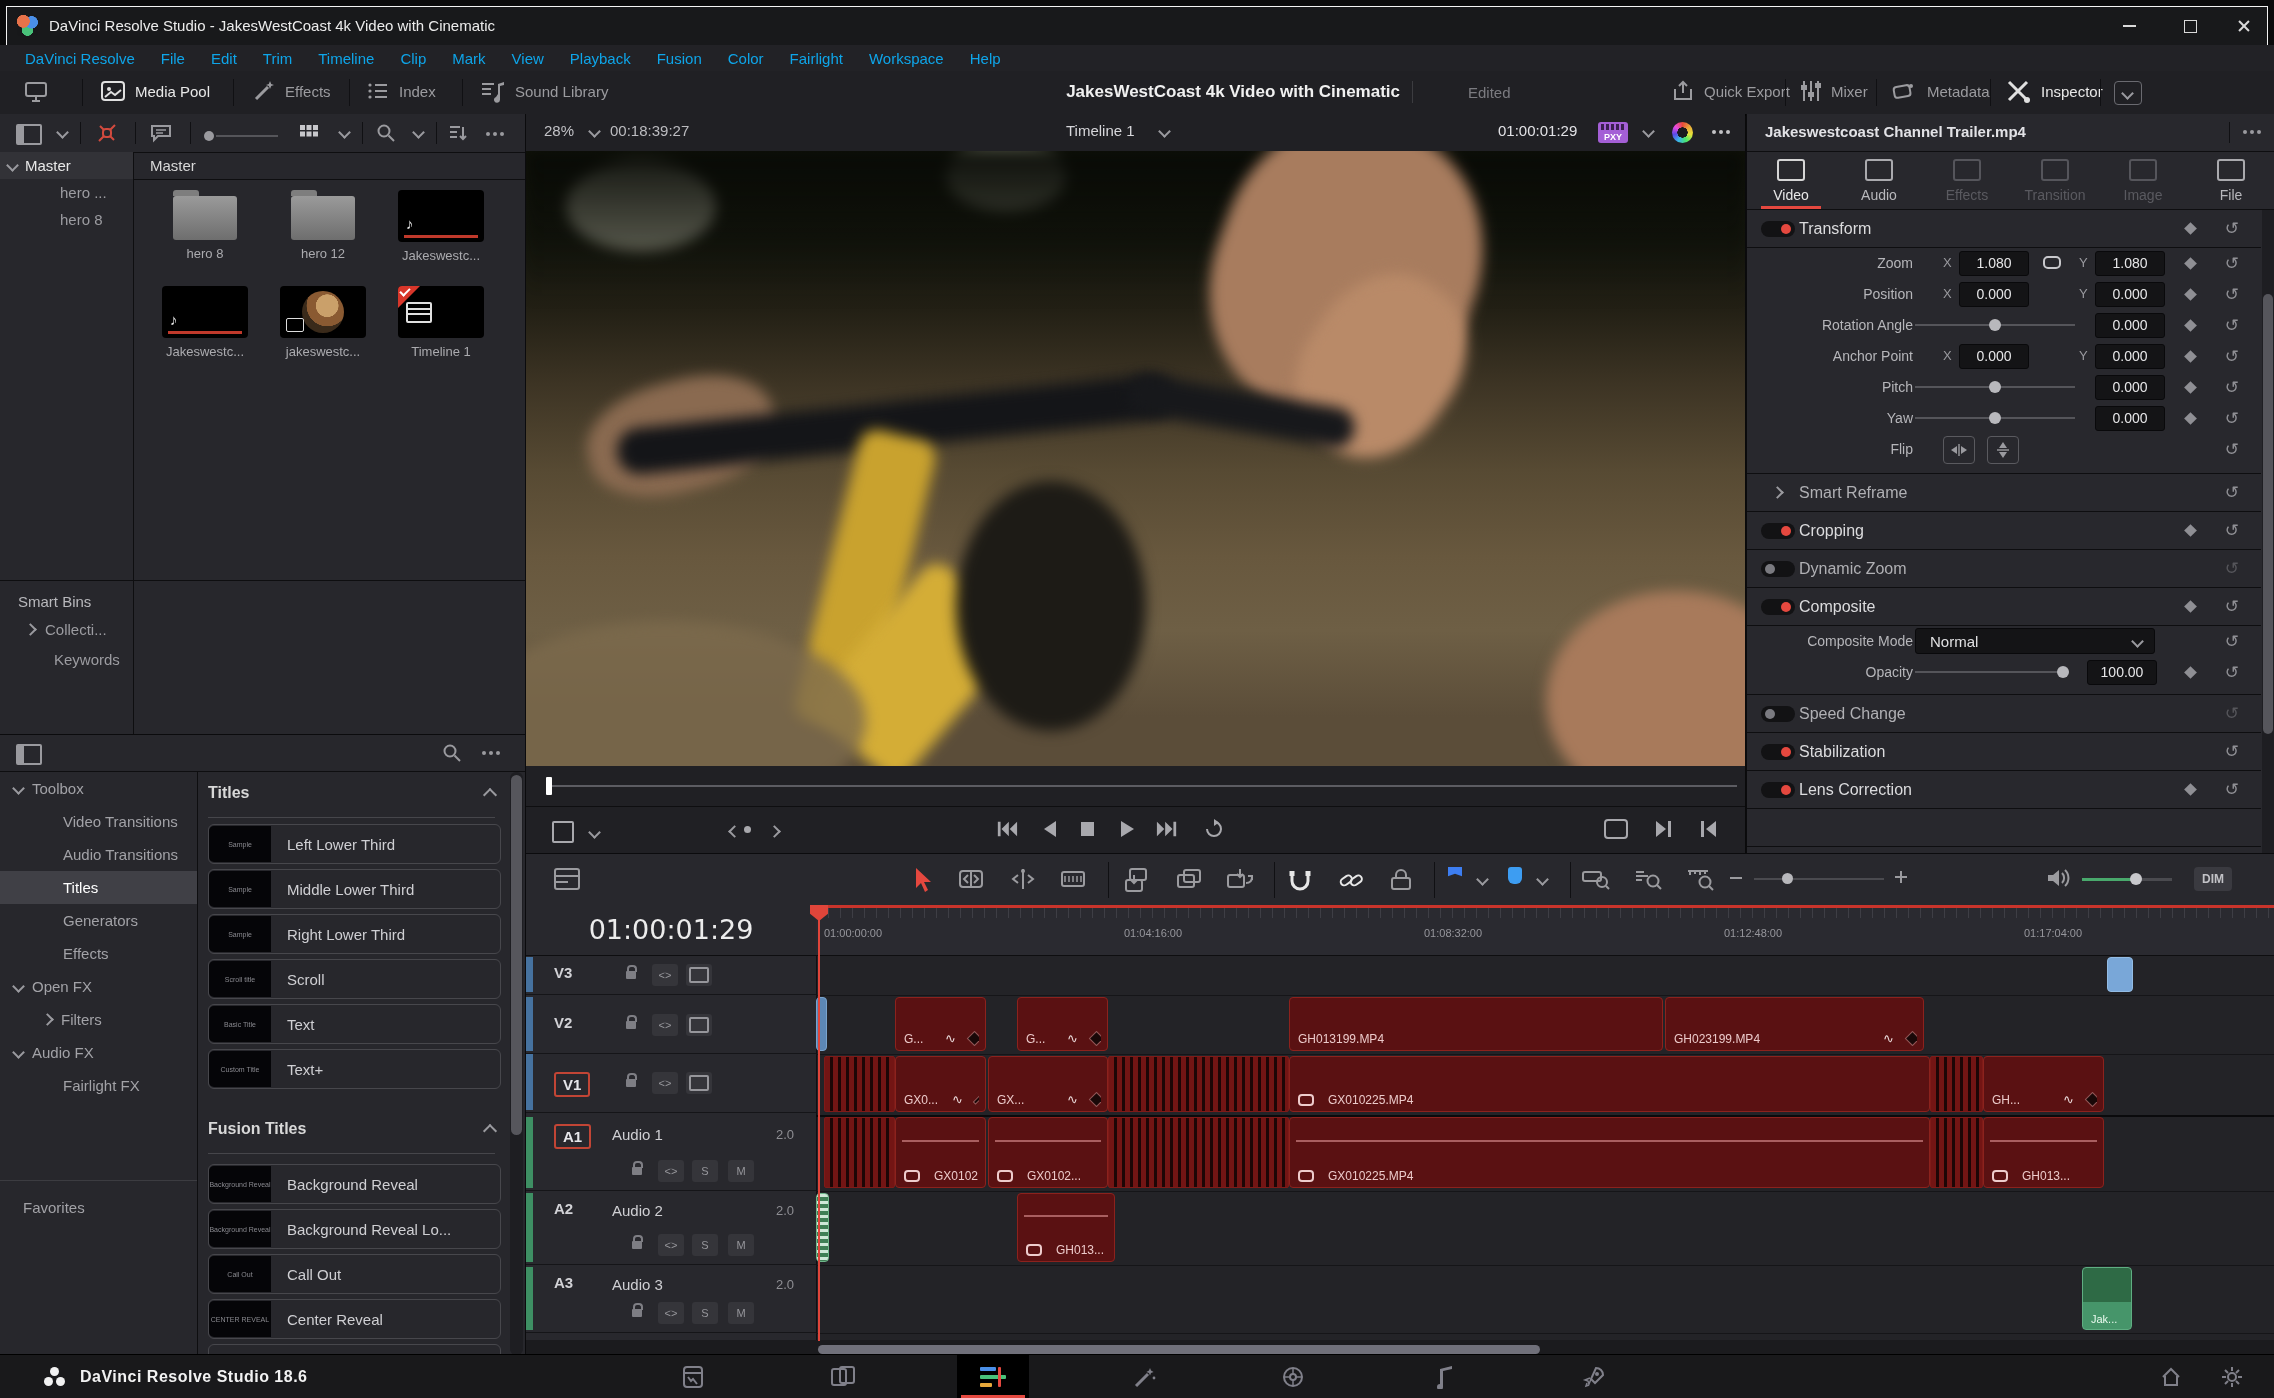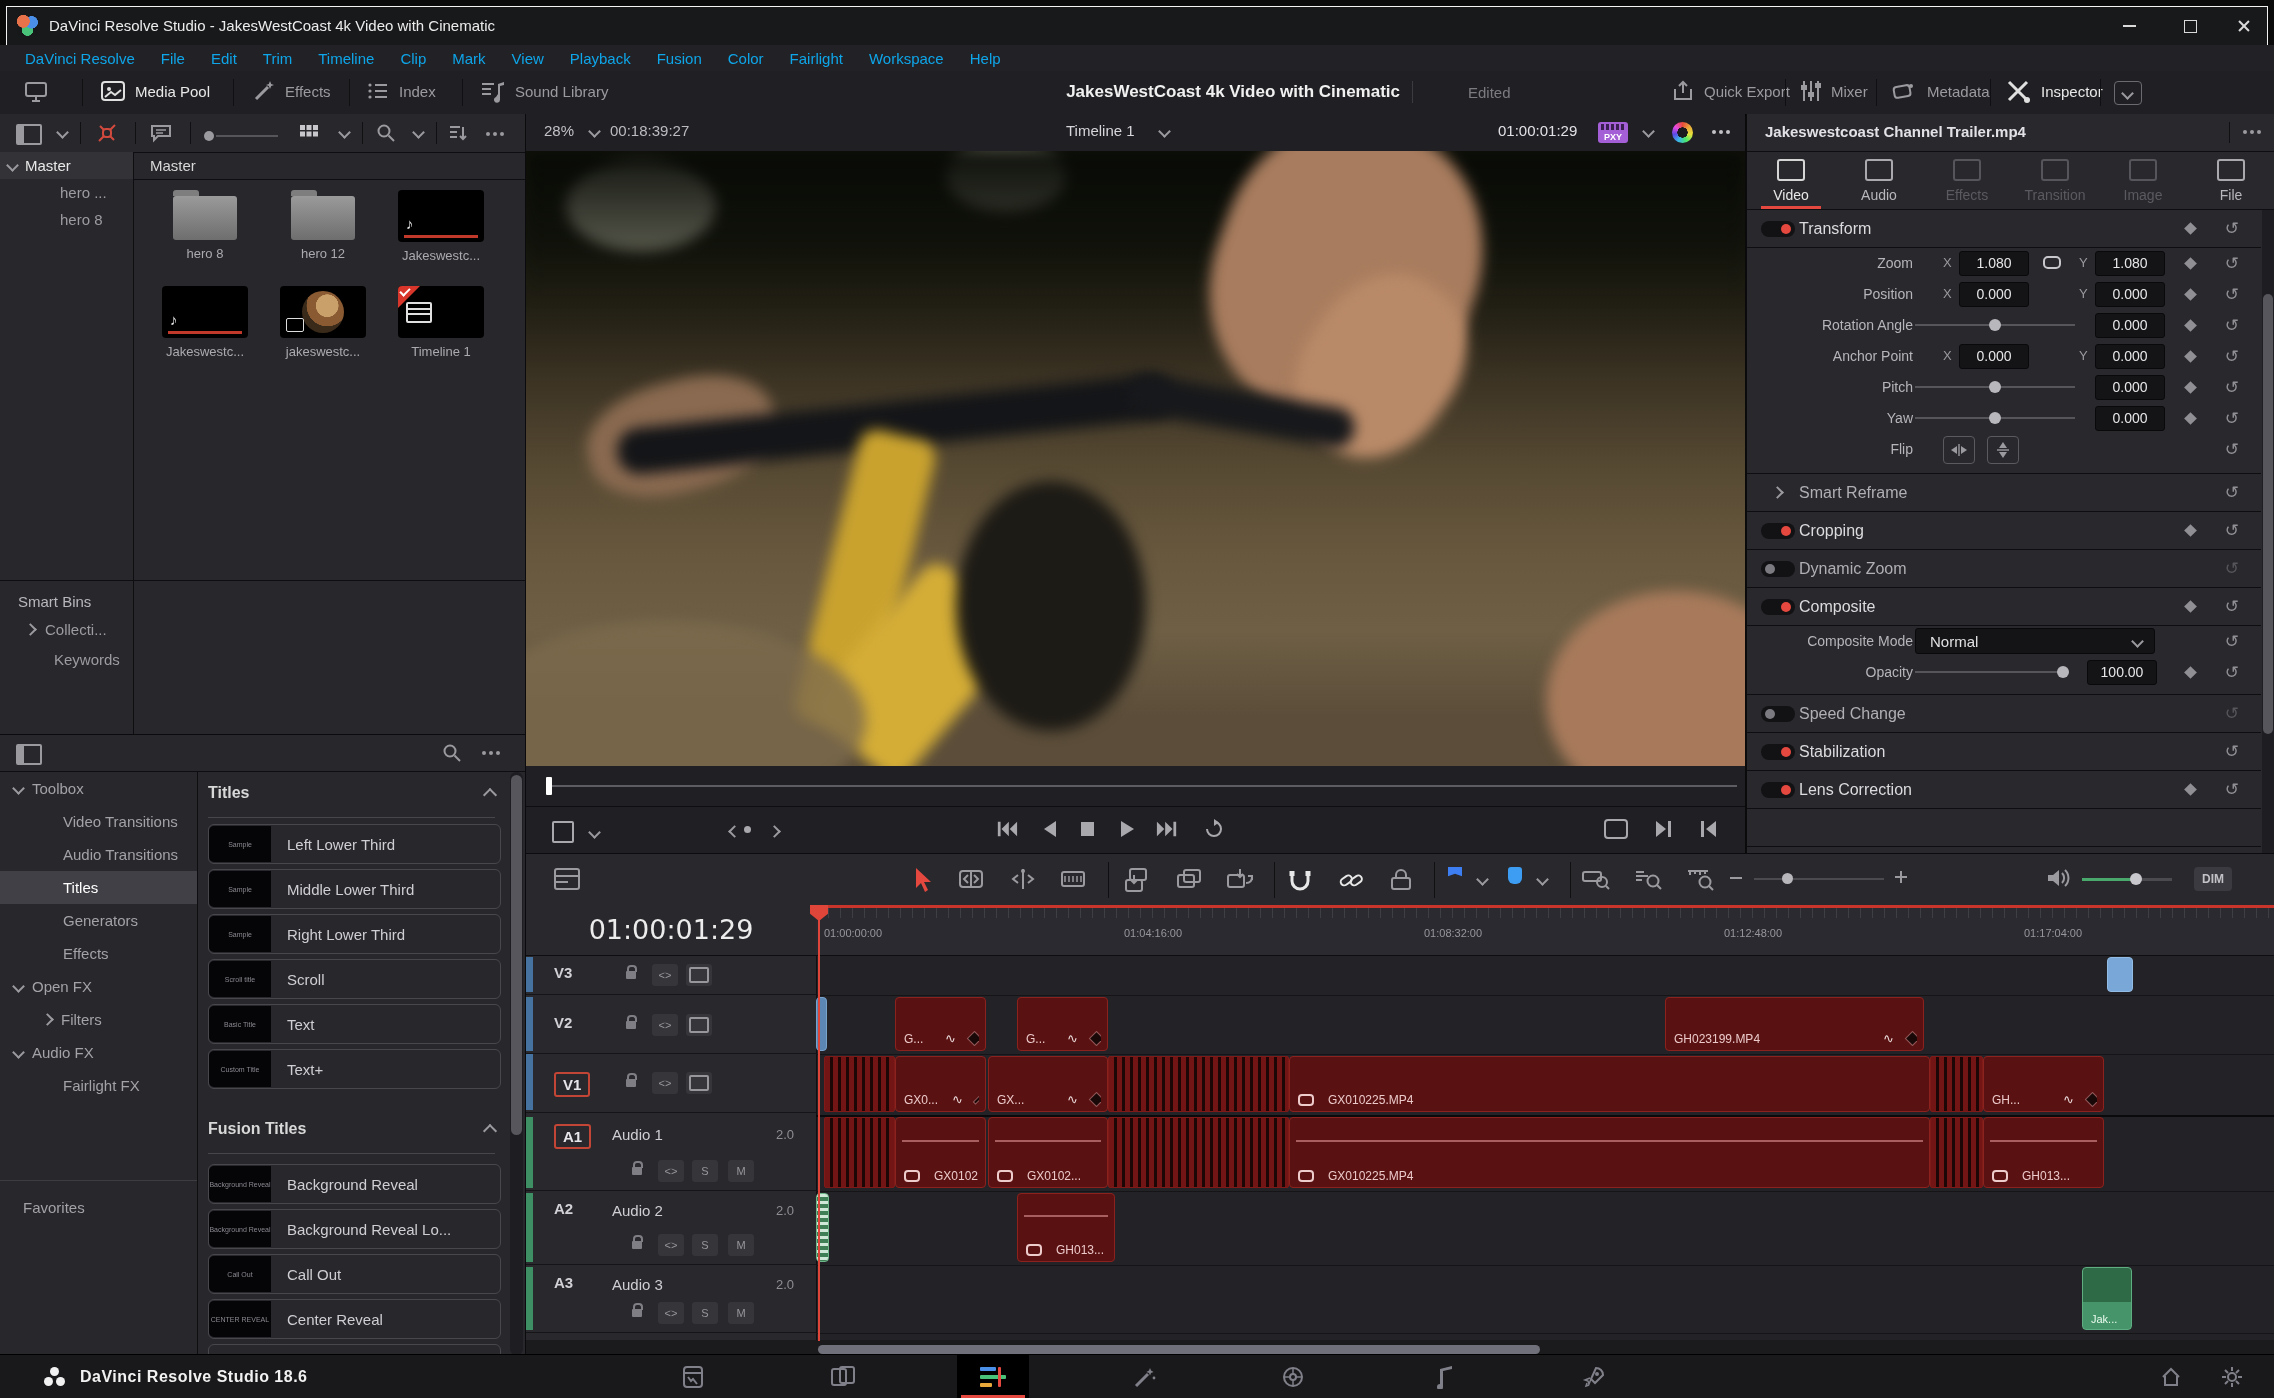--- a/index.html
+++ b/index.html
@@ -1014,20 +1014,25 @@
               <span class="dmd"></span>
             </div>
           </div>
           <div class="clip video" style="left: 201px; width: 91px; top: 2px; height: 54px;">
             <div class="cl-lab">
               <span>G...</span>
               <span class="wv" style="margin-left: auto;">∿</span>
               <span class="dmd"></span>
             </div>
           </div>
+          <div class="clip video" style="left: 473px; width: 374px; top: 2px; height: 54px;">
+            <div class="cl-lab">
+              <span>GH013199.MP4</span>
+            </div>
+          </div>
           <div class="clip video" style="left: 849px; width: 259px; top: 2px; height: 54px;">
             <div class="cl-lab">
               <span>GH023199.MP4</span>
               <span class="wv" style="margin-left: auto;">∿</span>
               <span class="dmd"></span>
             </div>
           </div>
         </div>
         <div class="lane sep" style="top: 149px; height: 61px;">
           <div class="clip stripes" style="left: 8px; width: 71px; top: 2px; height: 56px;"></div>

